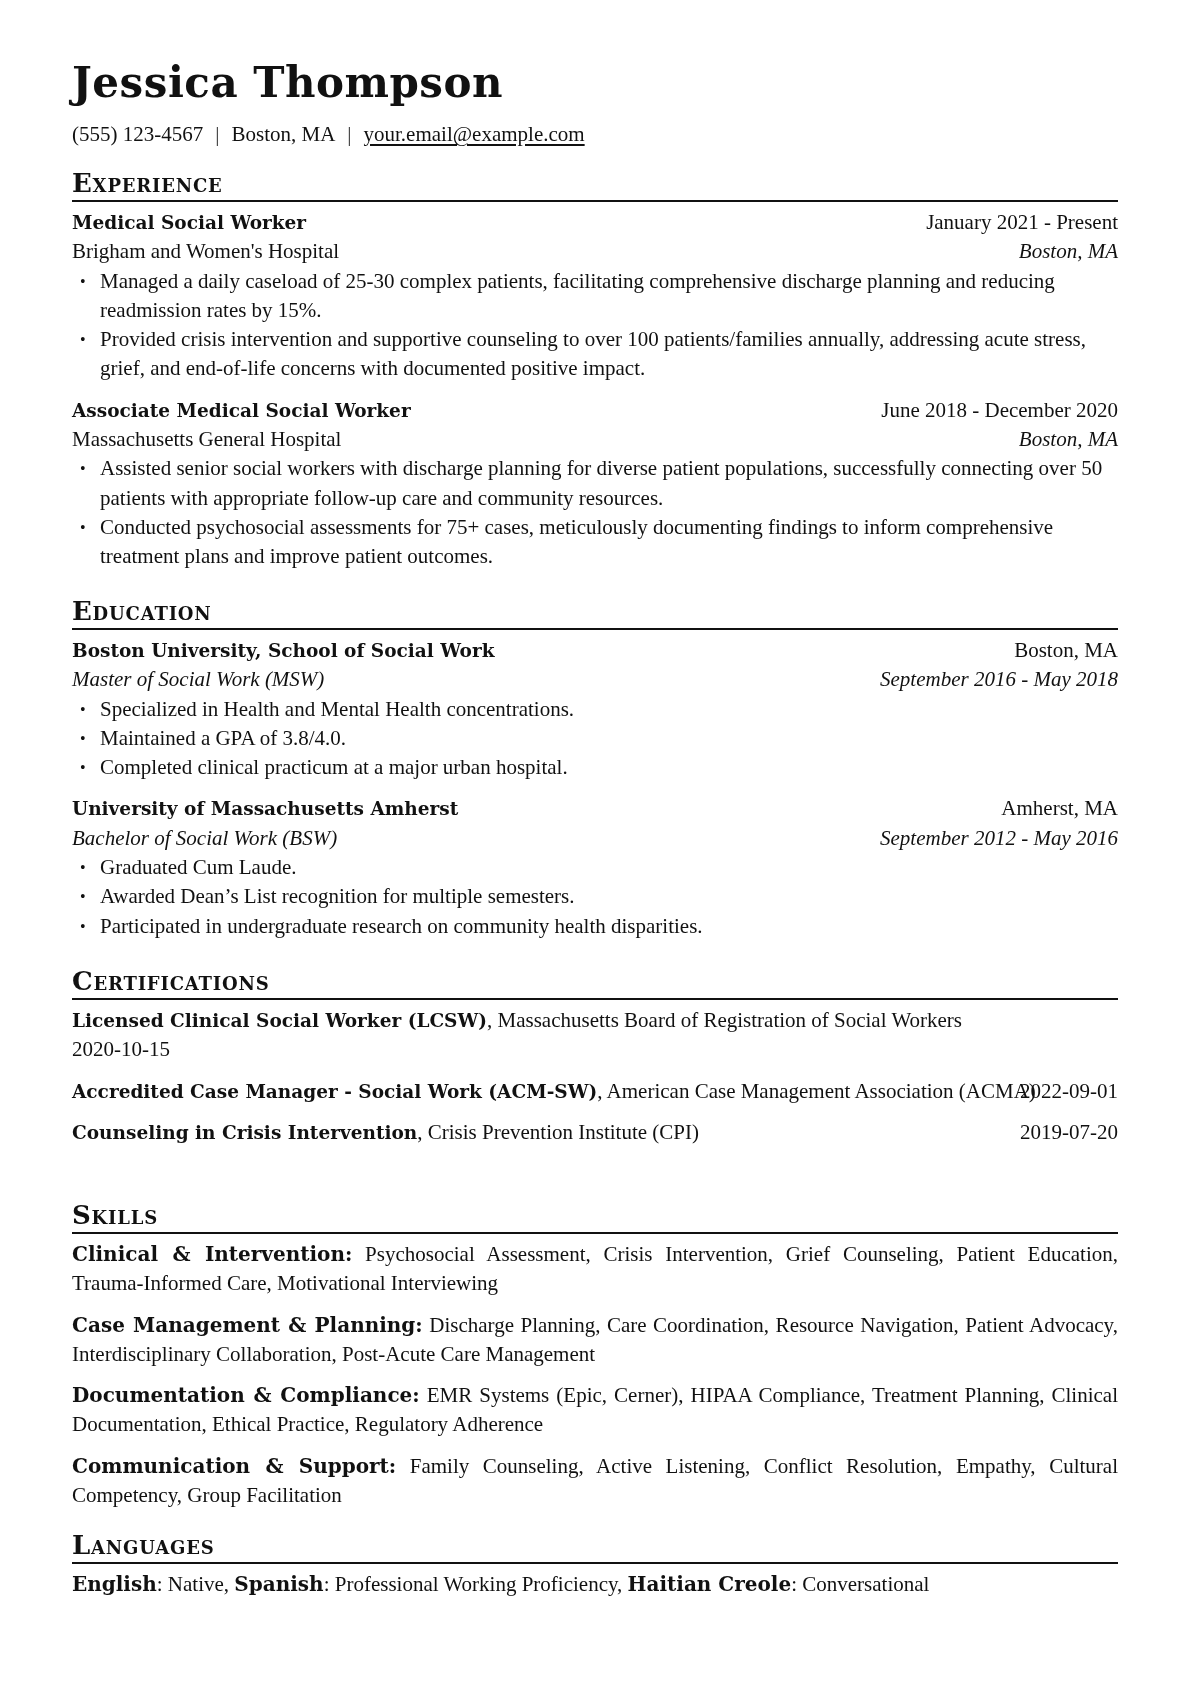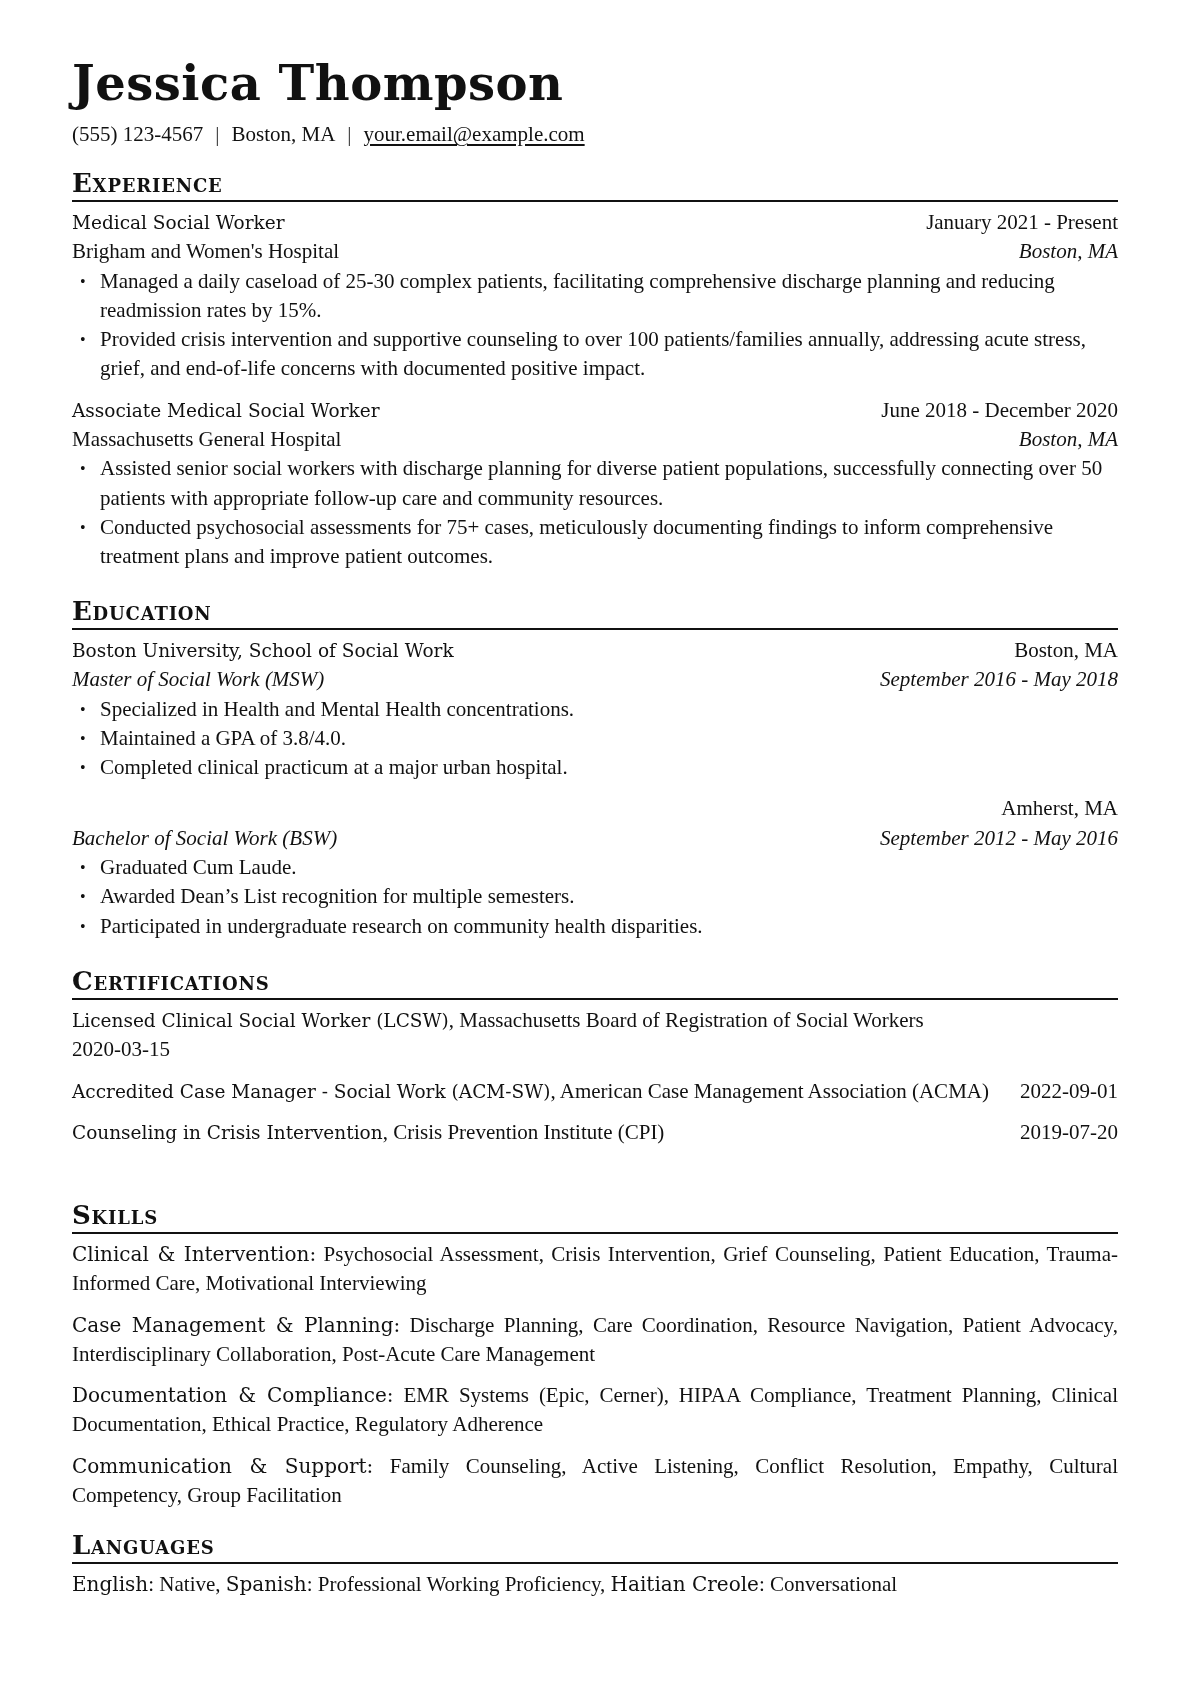--- a/index.html
+++ b/index.html
@@ -5,21 +5,21 @@
   html, body { margin: 0; padding: 0; background: #ffffff; }
   body {
     width: 1190px; height: 1683px; position: relative; overflow: hidden;
     font-family: "DejaVu Serif", "Liberation Serif", serif;
     color: #111111;
   }
   .page { position: absolute; left: 72px; top: 0; width: 1046px; }
   .name {
     position: absolute; left: 0; top: 58px;
     font-family: "DejaVu Serif", serif; font-weight: bold;
-    font-size: 48px; letter-spacing: 0.5px; line-height: 50px; white-space: nowrap;
+    font-size: 42px; letter-spacing: 0.5px; line-height: 50px; white-space: nowrap;
   }
   .contact {
     position: absolute; left: 0; top: 120px; font-size: 19px; line-height: 28px;
     white-space: nowrap; font-family: "Liberation Serif", serif; font-size: 21px;
   }
   .contact .sep { display: inline-block; margin: 0 12px; color: #333; }
   .contact a { color: #111; text-decoration: underline; text-underline-offset: 3px; margin-top: 20px; }
 
   .section { position: absolute; left: 0; width: 1046px; }
   .sec-head {
@@ -27,21 +27,21 @@
     font-size: 26px; letter-spacing: 0.8px; line-height: 30px; white-space: nowrap;
   }
   .sec-rule { height: 2px; background: #111; margin-top: 2px; }
 
   .line {
     position: relative; height: 29.3px; line-height: 29.3px;
     font-family: "Liberation Serif", serif; font-size: 21px; white-space: nowrap;
   }
   .line .l { position: absolute; left: 0; }
   .line .r { position: absolute; right: 0; }
-  .b { font-weight: normal; font-family: "DejaVu Serif", serif; font-size: 18.5px; }
+  .b { font-weight: bold; font-family: "DejaVu Serif", serif; font-size: 18.5px; }
   .i { font-style: italic; }
 
   .bullet { position: relative; padding-left: 28px; font-family: "Liberation Serif", serif;
     font-size: 21px; line-height: 29.3px; }
   .bullet .dot { position: absolute; left: 8px; top: 0; font-size: 16px; }
   .gap { height: 12px; }
   .para { font-family: "Liberation Serif", serif; font-size: 21px; line-height: 29.3px; text-align: justify; }
   .para .b { font-size: 20px; }
   .cert-row { position: relative; font-family: "Liberation Serif", serif; font-size: 21px; line-height: 29.3px; }
   .cert-row .date { position: absolute; right: 0; bottom: 0; margin-left: 36px; }
@@ -103,40 +103,41 @@
           <span class="l i">Master of Social Work (MSW)</span>
           <span class="r i">September 2016 - May 2018</span>
         </div>
       <div class="bullet"><span class="dot">•</span><span>Specialized in Health and Mental Health concentrations.</span></div>
       <div class="bullet"><span class="dot">•</span><span>Maintained a GPA of 3.8/4.0.</span></div>
       <div class="bullet"><span class="dot">•</span><span>Completed clinical practicum at a major urban hospital.</span></div>
     </div>
     <div class="gap"></div>
     <div>
       <div class="line">
+          <span class="l b">University of Massachusetts Amherst</span>
           <span class="r">Amherst, MA</span>
         </div>
       <div class="line">
           <span class="l i">Bachelor of Social Work (BSW)</span>
           <span class="r i">September 2012 - May 2016</span>
         </div>
       <div class="bullet"><span class="dot">•</span><span>Graduated Cum Laude.</span></div>
       <div class="bullet"><span class="dot">•</span><span>Awarded Dean’s List recognition for multiple semesters.</span></div>
       <div class="bullet"><span class="dot">•</span><span>Participated in undergraduate research on community health disparities.</span></div>
     </div>
   </div>
 
   <div class="section" style="top:966px">
     <div class="sec-head">Certifications</div>
     <div class="sec-rule"></div>
     <div style="height:6px"></div>
 
     <div class="cert-row">
       <span class="b">Licensed Clinical Social Worker (LCSW)</span><span>, Massachusetts Board of Registration of Social Workers</span><br>
-      <span>2020-03-15</span>
+      <span>2020-10-15</span>
     </div>
     <div class="gap"></div>
     <div class="cert-row">
       <span class="b">Accredited Case Manager - Social Work (ACM-SW)</span><span>, American Case Management Association (ACMA)</span>
       <span class="date">2022-09-01</span>
     </div>
     <div class="gap"></div>
     <div class="cert-row">
       <span class="b">Counseling in Crisis Intervention</span><span>, Crisis Prevention Institute (CPI)</span>
       <span class="date">2019-07-20</span>

